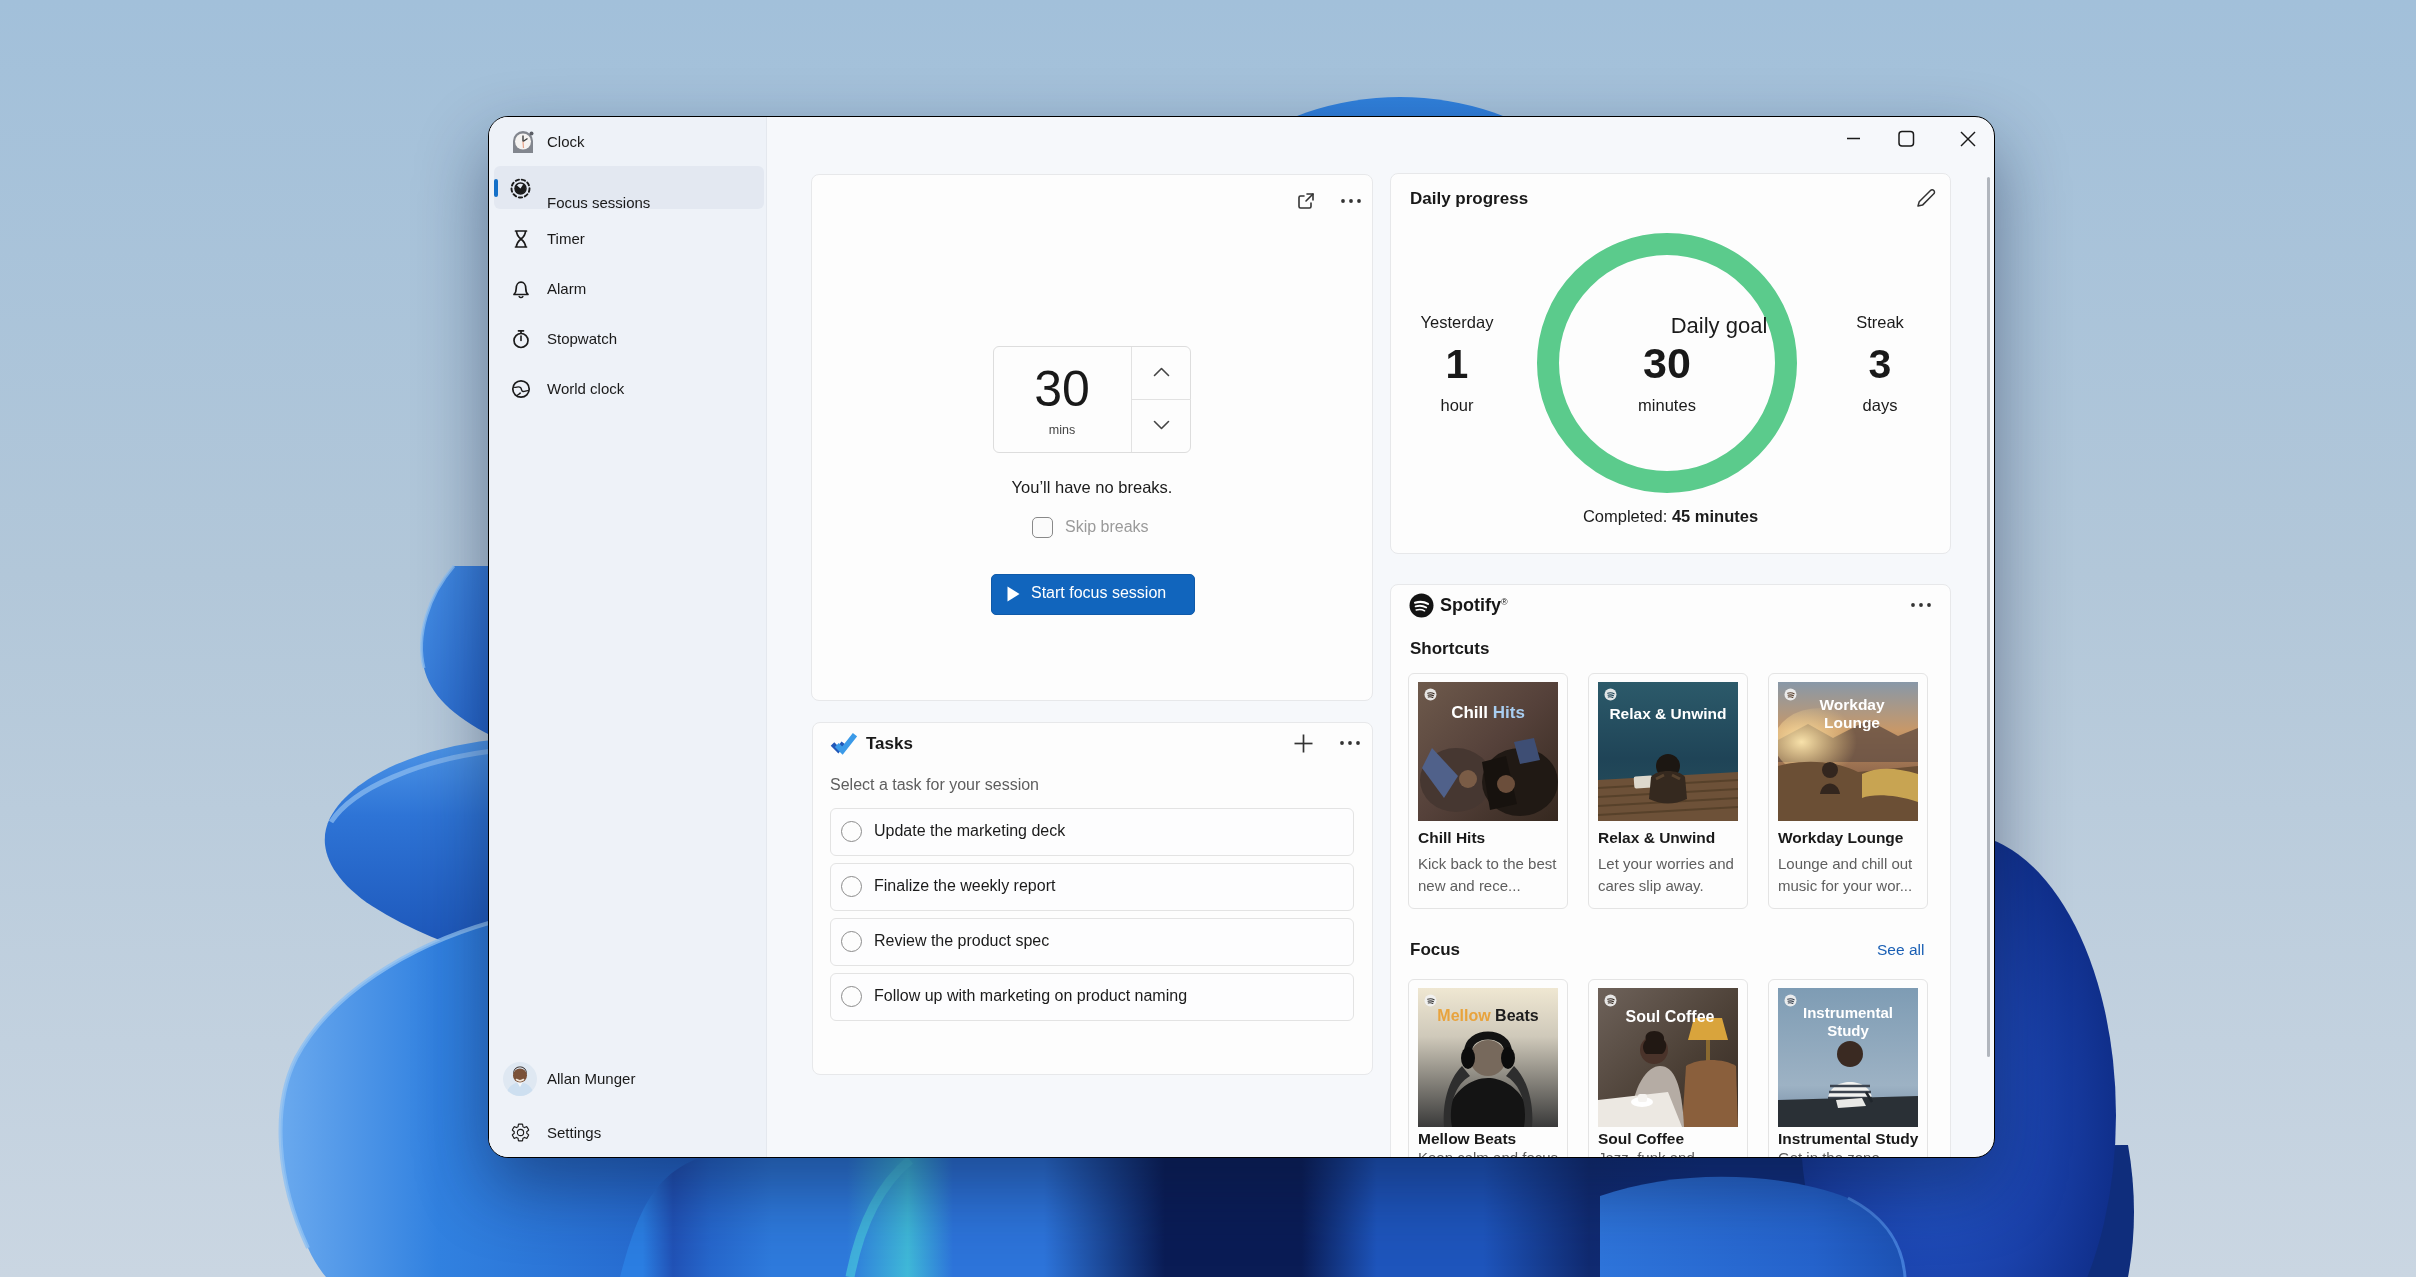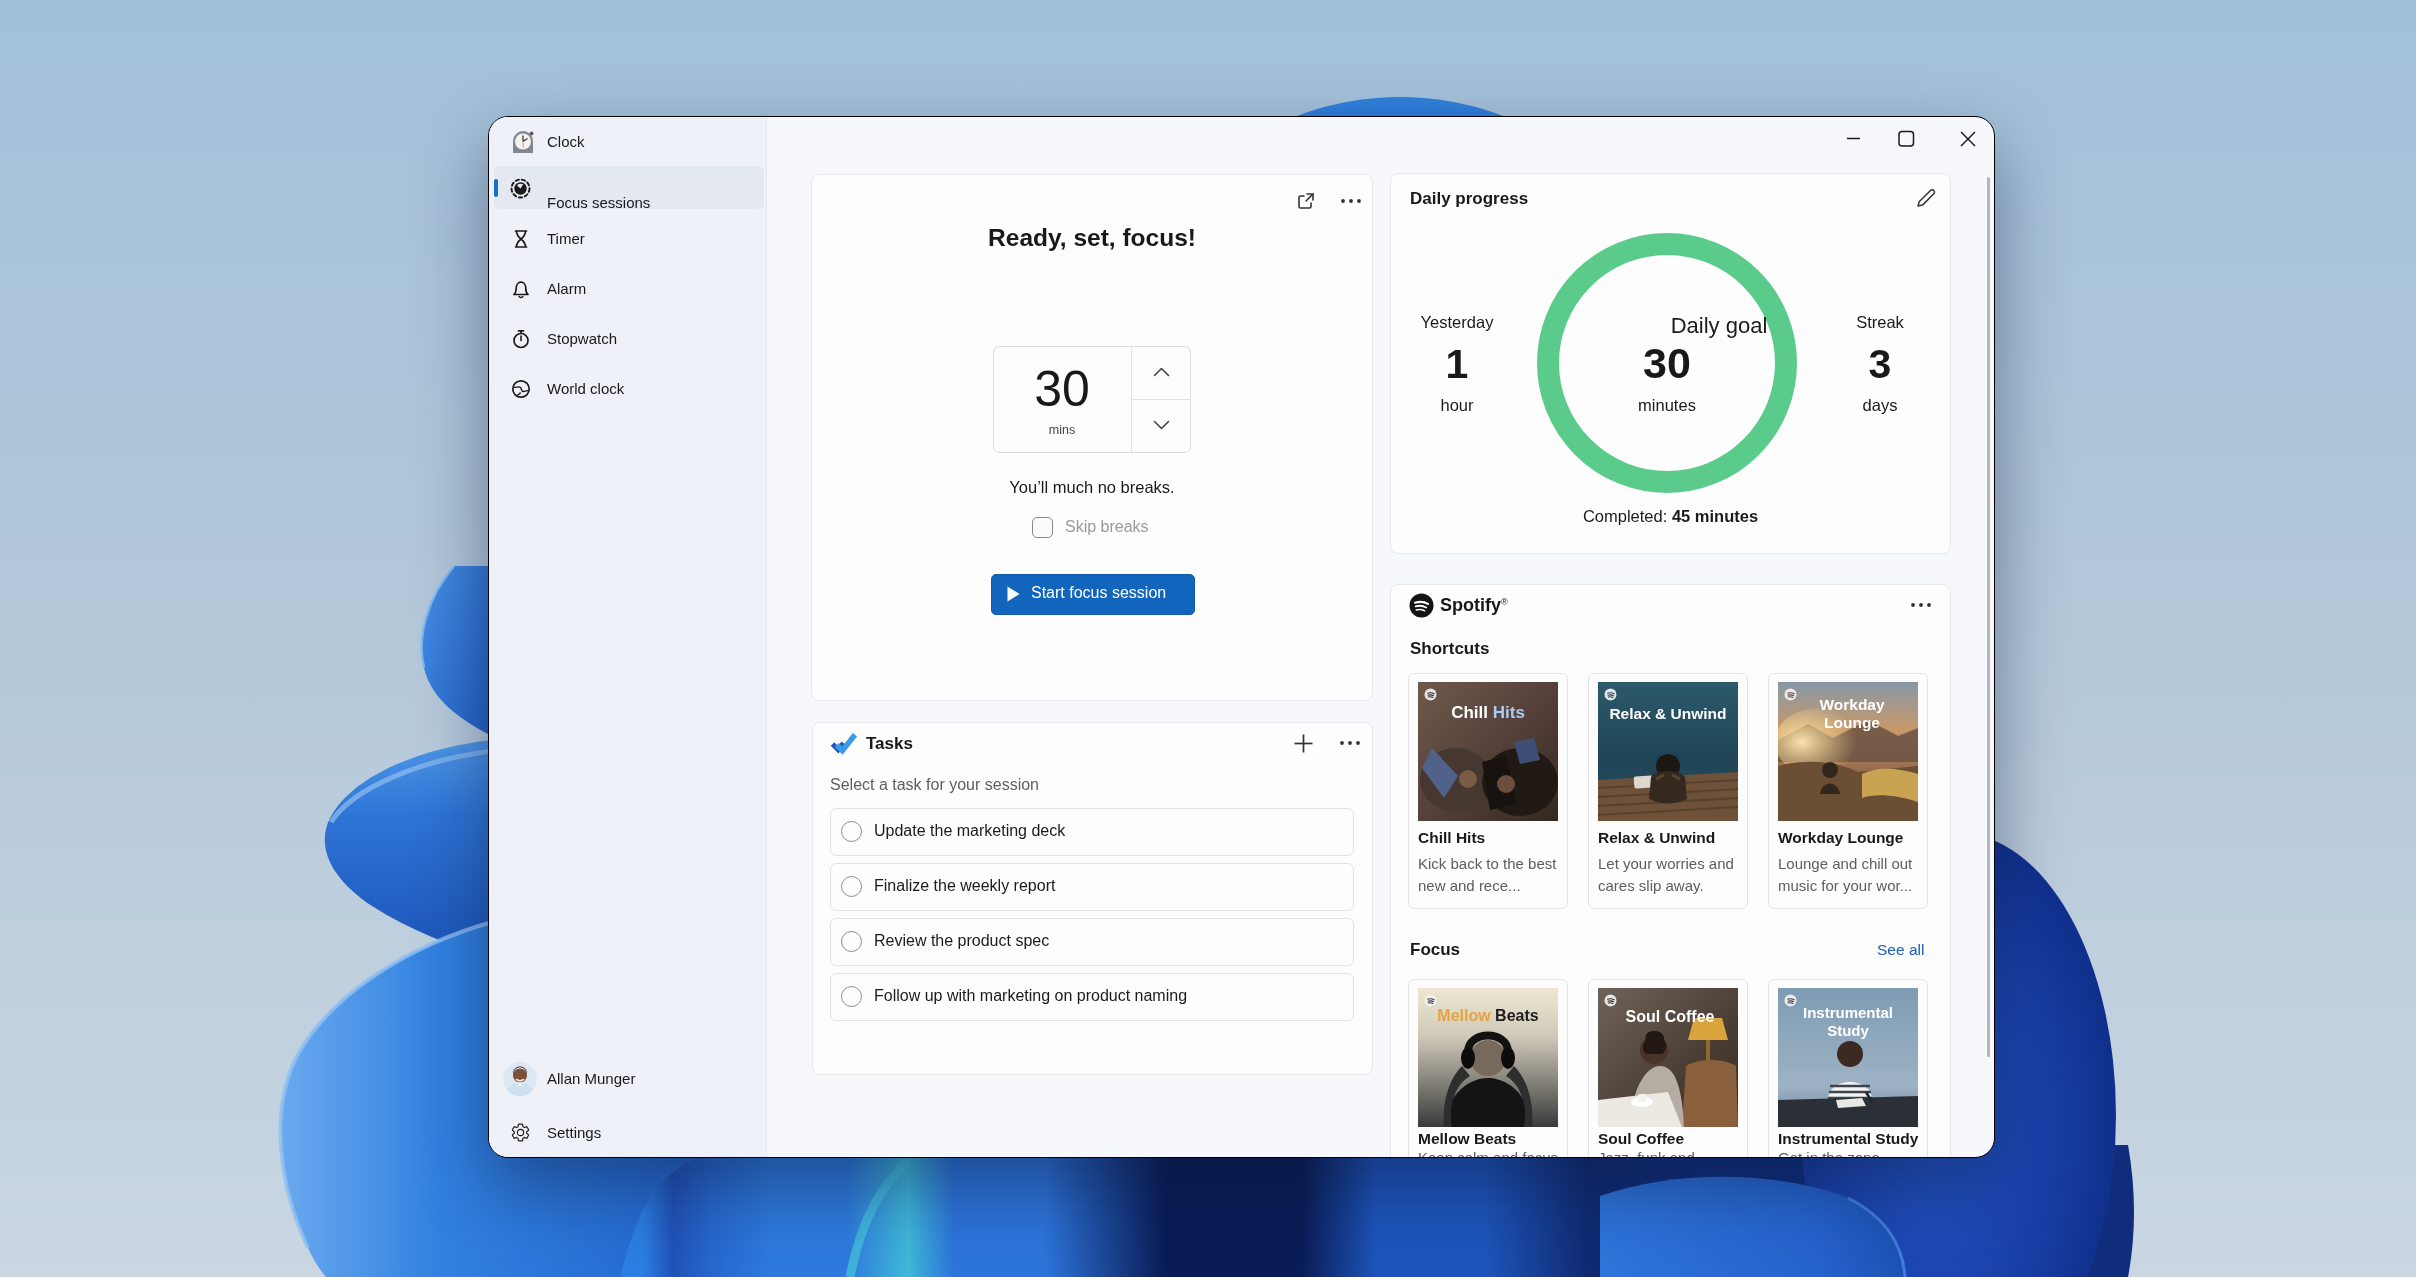--- a/index.html
+++ b/index.html
@@ -166,35 +166,34 @@
   <svg class="abs" style="left:805px;top:72px" width="24" height="24" viewBox="0 0 24 24">
     <path d="M 13,5 L 19,5 L 19,11" fill="none" stroke="#333" stroke-width="1.6" stroke-linecap="round" stroke-linejoin="round"></path>
     <line x1="19" y1="5" x2="12" y2="12" stroke="#333" stroke-width="1.6" stroke-linecap="round"></line>
     <path d="M 10,7 L 6.5,7 C 5.7,7 5,7.7 5,8.5 L 5,17.5 C 5,18.3 5.7,19 6.5,19 L 15.5,19 C 16.3,19 17,18.3 17,17.5 L 17,14" fill="none" stroke="#333" stroke-width="1.6" stroke-linecap="round"></path>
   </svg>
   <svg class="abs" style="left:850px;top:80px" width="24" height="8" viewBox="0 0 24 8">
     <circle cx="4" cy="4" r="1.9" fill="#333"></circle>
         <circle cx="12" cy="4" r="1.9" fill="#333"></circle>
         <circle cx="20" cy="4" r="1.9" fill="#333"></circle>
   </svg>
-  <div class="abs ctr" style="left:322px;top:107px;width:562px;font-size:24.5px;font-weight:600;color:#191919;">Ready, set, focus!</div>
 
   <div class="abs" style="left:504px;top:229px;width:198px;height:107px;background:#fdfdfd;border:1px solid #dddddd;border-radius:6px;"></div>
   <div class="abs" style="left:642px;top:230px;width:1px;height:105px;background:#e2e2e2;"></div>
   <div class="abs" style="left:643px;top:282px;width:59px;height:1px;background:#e2e2e2;"></div>
   <div class="abs ctr" style="left:504px;top:243px;width:138px;font-size:50px;color:#191919;">30</div>
   <div class="abs ctr" style="left:504px;top:306px;width:138px;font-size:12.5px;color:#454545;">mins</div>
   <svg class="abs" style="left:664px;top:250px" width="17" height="10" viewBox="0 0 17 10">
     <path d="M 1.5,8.5 L 8.5,1.5 L 15.5,8.5" fill="none" stroke="#444" stroke-width="1.6" stroke-linecap="round" stroke-linejoin="round"></path>
   </svg>
   <svg class="abs" style="left:664px;top:303px" width="17" height="10" viewBox="0 0 17 10">
     <path d="M 1.5,1.5 L 8.5,8.5 L 15.5,1.5" fill="none" stroke="#444" stroke-width="1.6" stroke-linecap="round" stroke-linejoin="round"></path>
   </svg>
 
-  <div class="abs ctr" style="left:322px;top:361px;width:562px;font-size:16.5px;color:#1b1b1b;">You’ll much no breaks.</div>
+  <div class="abs ctr" style="left:322px;top:361px;width:562px;font-size:16.5px;color:#1b1b1b;">You’ll have no breaks.</div>
   <div class="abs" style="left:543px;top:400px;width:21px;height:21px;border:1.5px solid #898989;border-radius:5px;background:#fbfbfb;"></div>
   <div class="abs" style="left:576px;top:401px;font-size:16px;color:#9a9a9a;">Skip breaks</div>
 
   <div class="abs" style="left:502px;top:457px;width:204px;height:41px;background:#1165bd;border-radius:5px;border:1px solid #0f5aa9;"></div>
   <svg class="abs" style="left:517px;top:468px" width="15" height="18" viewBox="0 0 15 18">
     <path d="M 1.5,1.5 L 13.5,9 L 1.5,16.5 Z" fill="#fff"></path>
   </svg>
   <div class="abs" style="left:542px;top:467px;font-size:16px;color:#fff;">Start focus session</div>
 
   <div class="card" style="left:323px;top:605px;width:561px;height:353px;"></div>

